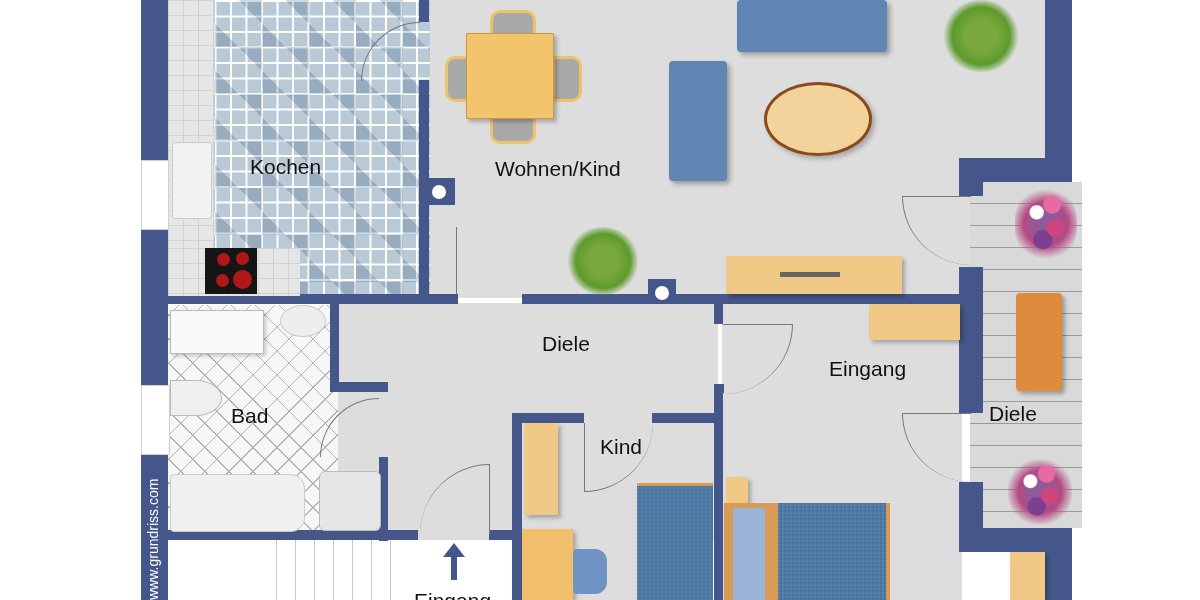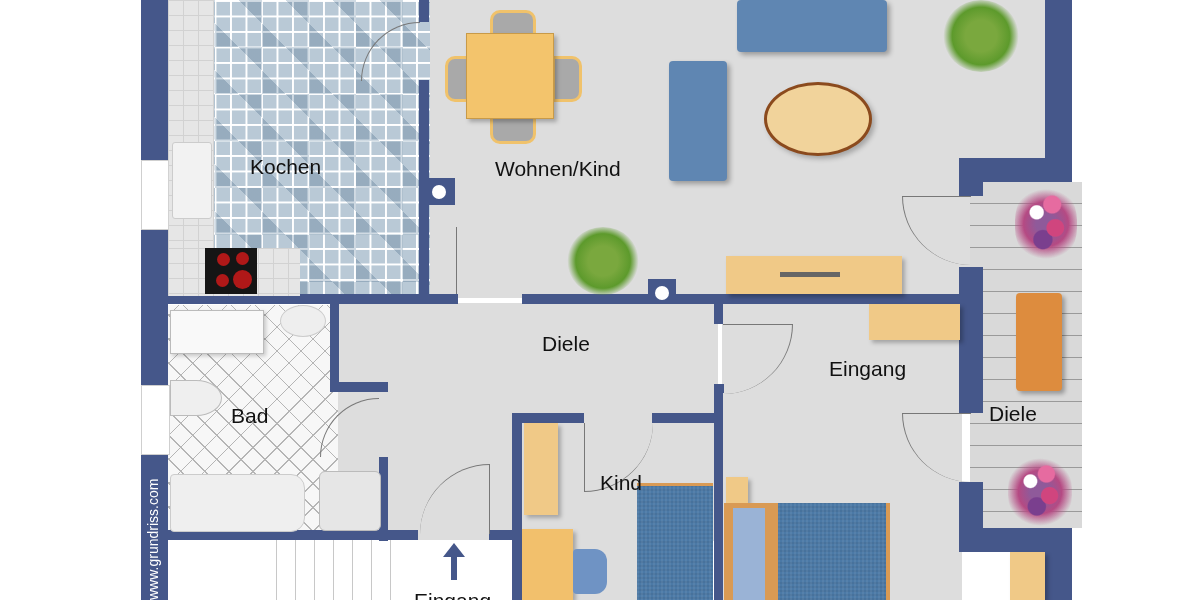--- a/index.html
+++ b/index.html
@@ -131,19 +131,19 @@
   <div class="wood" style="left:1010px;top:552px;width:35px;height:48px;"></div>
 
   <div class="flowers" style="left:1015px;top:185px;width:62px;height:78px;"></div>
   <div class="abs" style="left:1016px;top:293px;width:46px;height:98px;background:#dd8c3e;border-radius:4px;box-shadow:3px 3px 4px rgba(0,0,0,.3);"></div>
   <div class="flowers" style="left:1008px;top:456px;width:64px;height:72px;"></div>
 
   <div class="label" style="left:250px;top:156px;">Kochen</div>
   <div class="label" style="left:495px;top:158px;">Wohnen/Kind</div>
   <div class="label" style="left:542px;top:333px;">Diele</div>
   <div class="label" style="left:231px;top:405px;">Bad</div>
-  <div class="label" style="left:600px;top:436px;margin-top:36px;">Kind</div>
+  <div class="label" style="left:600px;top:436px;">Kind</div>
   <div class="label" style="left:829px;top:358px;">Eingang</div>
   <div class="label" style="left:989px;top:403px;">Diele</div>
   <div class="label" style="left:414px;top:590px;">Eingang</div>
 
   <div class="watermark" style="left:145px;top:600px;">www.grundriss.com</div>
 </div>
 
 </body></html>

